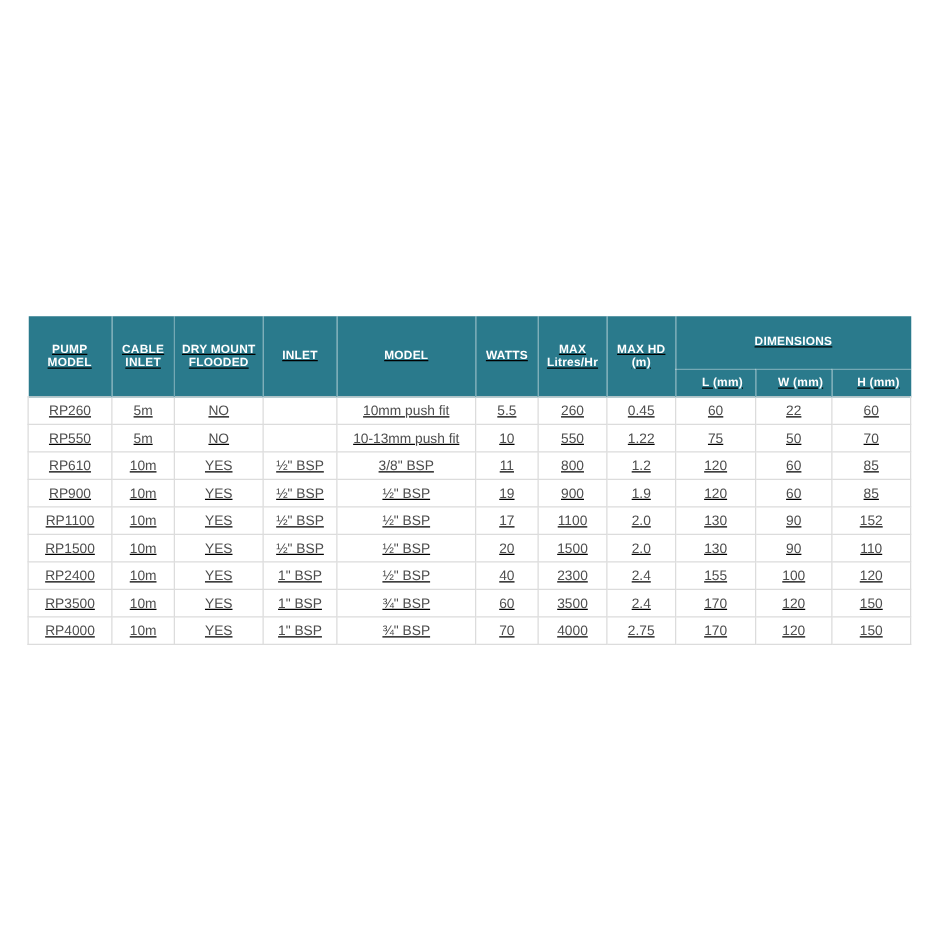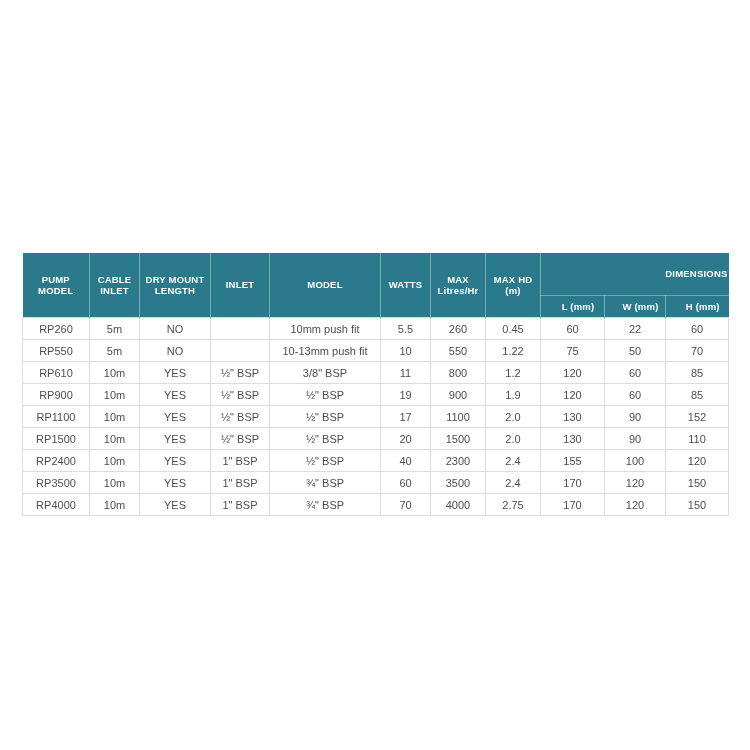--- a/index.html
+++ b/index.html
@@ -15,41 +15,41 @@
     background: #ffffff;
     overflow: hidden;
   }
   table.spec {
     position: absolute;
     left: 22px;
     top: 253px;
     width: 706px;
     border-collapse: collapse;
     table-layout: fixed;
+    text-decoration: underline;
   }
   table.spec thead th {
     background: #2A7A8C;
     color: #ffffff;
     font-weight: bold;
     font-size: 9.5px;
     line-height: 1.2;
     letter-spacing: 0.2px;
     text-align: center;
     vertical-align: middle;
     white-space: pre-line;
     padding: 2px 1px;
     border-right: 1px solid rgba(255,255,255,0.35);
   }
   table.spec thead th:last-child { border-right: none; }
   table.spec thead tr.top th { height: 38px; }
   table.spec thead th.group {
     height: 17px;
     border-bottom: 1px solid rgba(255,255,255,0.35);
     border-right: none;
-    text-align: right;
   }
   table.spec thead tr.sub th { height: 17px; padding-left: 12px; }
   table.spec tbody td {
     background: #ffffff;
     color: #4d4d4d;
     font-size: 11px;
     text-align: center;
     vertical-align: middle;
     height: 21px;
     padding: 0 2px;
@@ -76,21 +76,21 @@
       <col style="width:61px">
         <col style="width:63px">
     </colgroup>
     <thead>
       <tr class="top">
         <th rowspan="2">PUMP
 MODEL</th>
         <th rowspan="2">CABLE
 INLET</th>
         <th rowspan="2">DRY MOUNT
-LENGTH</th>
+FLOODED</th>
         <th rowspan="2">INLET</th>
         <th rowspan="2">MODEL</th>
         <th rowspan="2">WATTS</th>
         <th rowspan="2">MAX
 Litres/Hr</th>
         <th rowspan="2">MAX HD
 (m)</th>
         <th colspan="3" class="group">DIMENSIONS</th>
       </tr>
       <tr class="sub">

